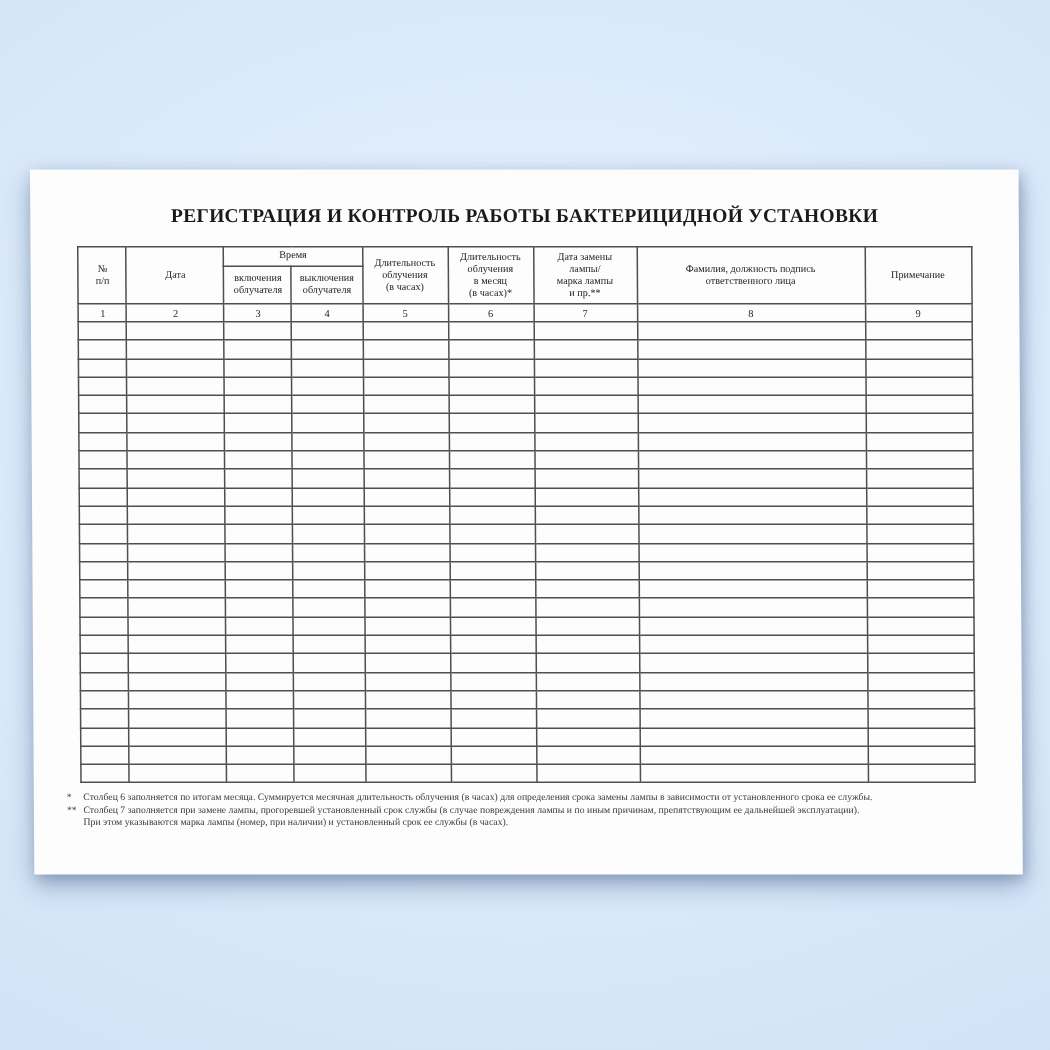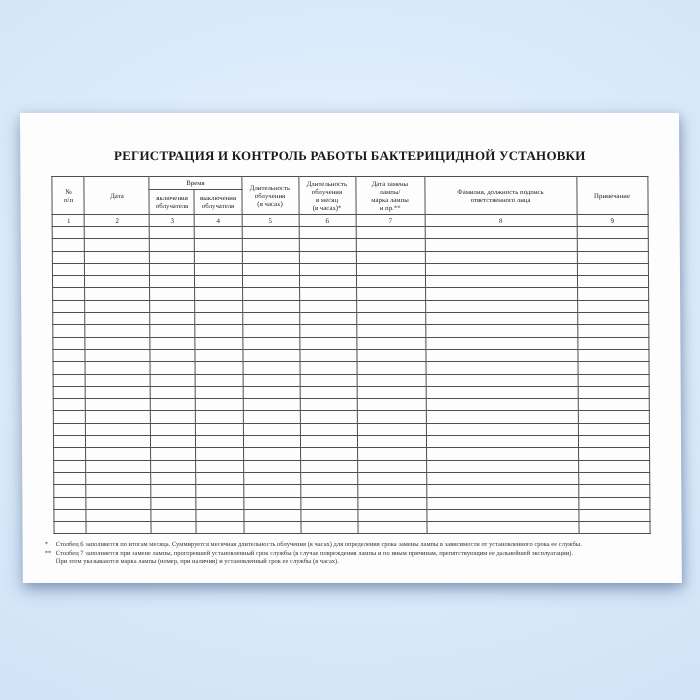--- a/index.html
+++ b/index.html
@@ -31,21 +31,21 @@
     box-shadow: 0 7px 18px rgba(70, 95, 135, 0.45),
                 2px 3px 8px rgba(70, 95, 135, 0.28);
   }
   .title {
     text-align: center;
     font-weight: bold;
     font-size: 13px;
     line-height: 14px;
     color: #1a1a1a;
     letter-spacing: 0.2px;
-    margin: 12px 0 13px 0;
+    margin: 0 0 13px 0;
     white-space: nowrap;
   }
   table.reg {
     border-collapse: collapse;
     table-layout: fixed;
     width: 595px;
     margin: 0 auto;
     border: 1.5px solid #3c3c3c;
   }
   table.reg th, table.reg td {

